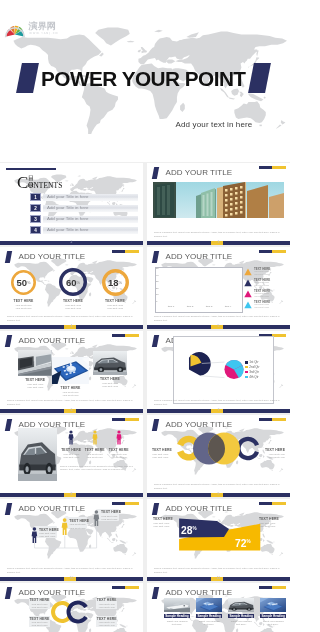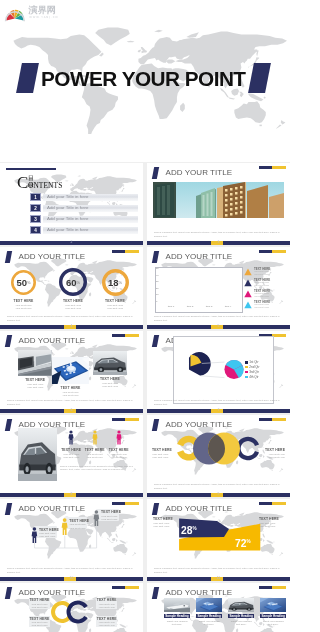--- a/index.html
+++ b/index.html
@@ -4,21 +4,21 @@
 <title>Template Preview</title>
 <style>
 html,body{margin:0;padding:0;background:#ffffff;}
 body{width:290px;height:632px;overflow:hidden;
      font-family:"Liberation Sans",sans-serif;}
 .page{position:relative;width:290px;height:632px;background:#efefef;}
 
 svg{display:block;}
 
 
-.wm{position:absolute;left:3px;top:2px;width:70px;height:22px;z-index:30;text-decoration:underline;}
+.wm{position:absolute;left:3px;top:18px;width:70px;height:22px;z-index:30;text-decoration:underline;}
 
 
 .cover{position:absolute;left:0;top:0;width:290px;height:162px;background:#fff;overflow:hidden;}
 .cover .mapwrap{position:absolute;left:4px;top:22px;width:283px;height:141px;}
 .cover-title{position:absolute;left:40.5px;top:67px;font-size:21.1px;font-weight:bold;
   color:#111;line-height:24px;letter-spacing:-0.55px;white-space:nowrap;
   transform:scaleX(0.985);transform-origin:left center;}
 .cover-sub{position:absolute;left:150px;top:120px;width:128px;text-align:center;
   font-size:8px;color:#3a3a3a;letter-spacing:.15px;}
 .pgram{position:absolute;background:#2b3062;}
@@ -143,20 +143,21 @@
             <path d="M894.4,122.2 L897.2,111.1 L900.0,100.0 L894.4,102.8 L891.7,113.9 L894.4,122.2 Z"></path>
             <path d="M902.8,363.9 L911.1,363.9 L911.1,369.4 L902.8,369.4 L902.8,363.9 Z"></path>
             <path d="M888.9,136.1 L891.7,125.0 L900.0,127.8 L897.2,133.3 L888.9,136.1 Z"></path>
             <path d="M919.4,263.9 L925.0,266.7 L922.2,272.2 L916.7,269.4 L919.4,263.9 Z"></path>
           </g>
         </svg>
       </div>
       <div class="pgram" style="left:19px;top:63px;width:17px;height:30px;transform:skewX(-11deg);"></div>
       <div class="pgram" style="left:251px;top:63px;width:17px;height:30px;transform:skewX(-11deg);"></div>
       <div class="cover-title">POWER YOUR POINT</div>
+      <div class="cover-sub">Add your text in here</div>
     </div>
     <div class="grid">
       <div class="row" style="top:0px;">
         <div class="slide l">
           <div class="smap">
             <svg viewBox="0 0 1000 500" width="127" height="63.5" preserveAspectRatio="none">
               <g fill="#d7d8da" opacity="1">
                 <path d="M33.3,66.7 L44.4,61.1 L63.9,52.8 L83.3,55.6 L108.3,55.6 L136.1,55.6 L155.6,55.6 L180.6,58.3 L200.0,61.1 L222.2,58.3 L236.1,50.0 L250.0,47.2 L266.7,44.4 L283.3,47.2 L300.0,61.1 L316.7,77.8 L327.8,88.9 L344.4,105.6 L333.3,116.7 L319.4,122.2 L305.6,130.6 L294.4,138.9 L288.9,150.0 L277.8,161.1 L275.0,180.6 L269.4,169.4 L258.3,166.7 L247.2,169.4 L238.9,169.4 L230.6,177.8 L230.6,188.9 L244.4,197.2 L250.0,191.7 L258.3,191.7 L255.6,205.6 L266.7,208.3 L269.4,219.4 L280.6,225.0 L286.1,227.8 L277.8,227.8 L269.4,225.0 L261.1,216.7 L255.6,211.1 L244.4,205.6 L233.3,205.6 L222.2,202.8 L211.1,197.2 L205.6,188.9 L194.4,183.3 L186.1,172.2 L183.3,163.9 L175.0,158.3 L166.7,155.6 L158.3,144.4 L155.6,130.6 L155.6,116.7 L147.2,108.3 L136.1,100.0 L125.0,88.9 L111.1,83.3 L94.4,80.6 L83.3,83.3 L75.0,88.9 L61.1,94.4 L47.2,86.1 L38.9,77.8 L33.3,66.7 Z"></path>
                 <path d="M377.8,83.3 L361.1,75.0 L352.8,63.9 L338.9,52.8 L322.2,38.9 L333.3,27.8 L366.7,19.4 L402.8,19.4 L438.9,27.8 L444.4,41.7 L433.3,50.0 L411.1,61.1 L394.4,72.2 L377.8,83.3 Z"></path>
                 <path d="M283.3,227.8 L294.4,219.4 L305.6,216.7 L322.2,219.4 L333.3,227.8 L355.6,236.1 L361.1,247.2 L369.4,252.8 L383.3,258.3 L402.8,263.9 L402.8,275.0 L394.4,286.1 L391.7,300.0 L383.3,311.1 L366.7,319.4 L352.8,338.9 L341.7,347.2 L338.9,358.3 L327.8,363.9 L319.4,375.0 L311.1,388.9 L308.3,397.2 L297.2,397.2 L297.2,380.6 L291.7,366.7 L297.2,350.0 L302.8,330.6 L305.6,311.1 L302.8,300.0 L291.7,291.7 L283.3,275.0 L275.0,266.7 L277.8,258.3 L280.6,247.2 L283.3,238.9 L283.3,227.8 Z"></path>

